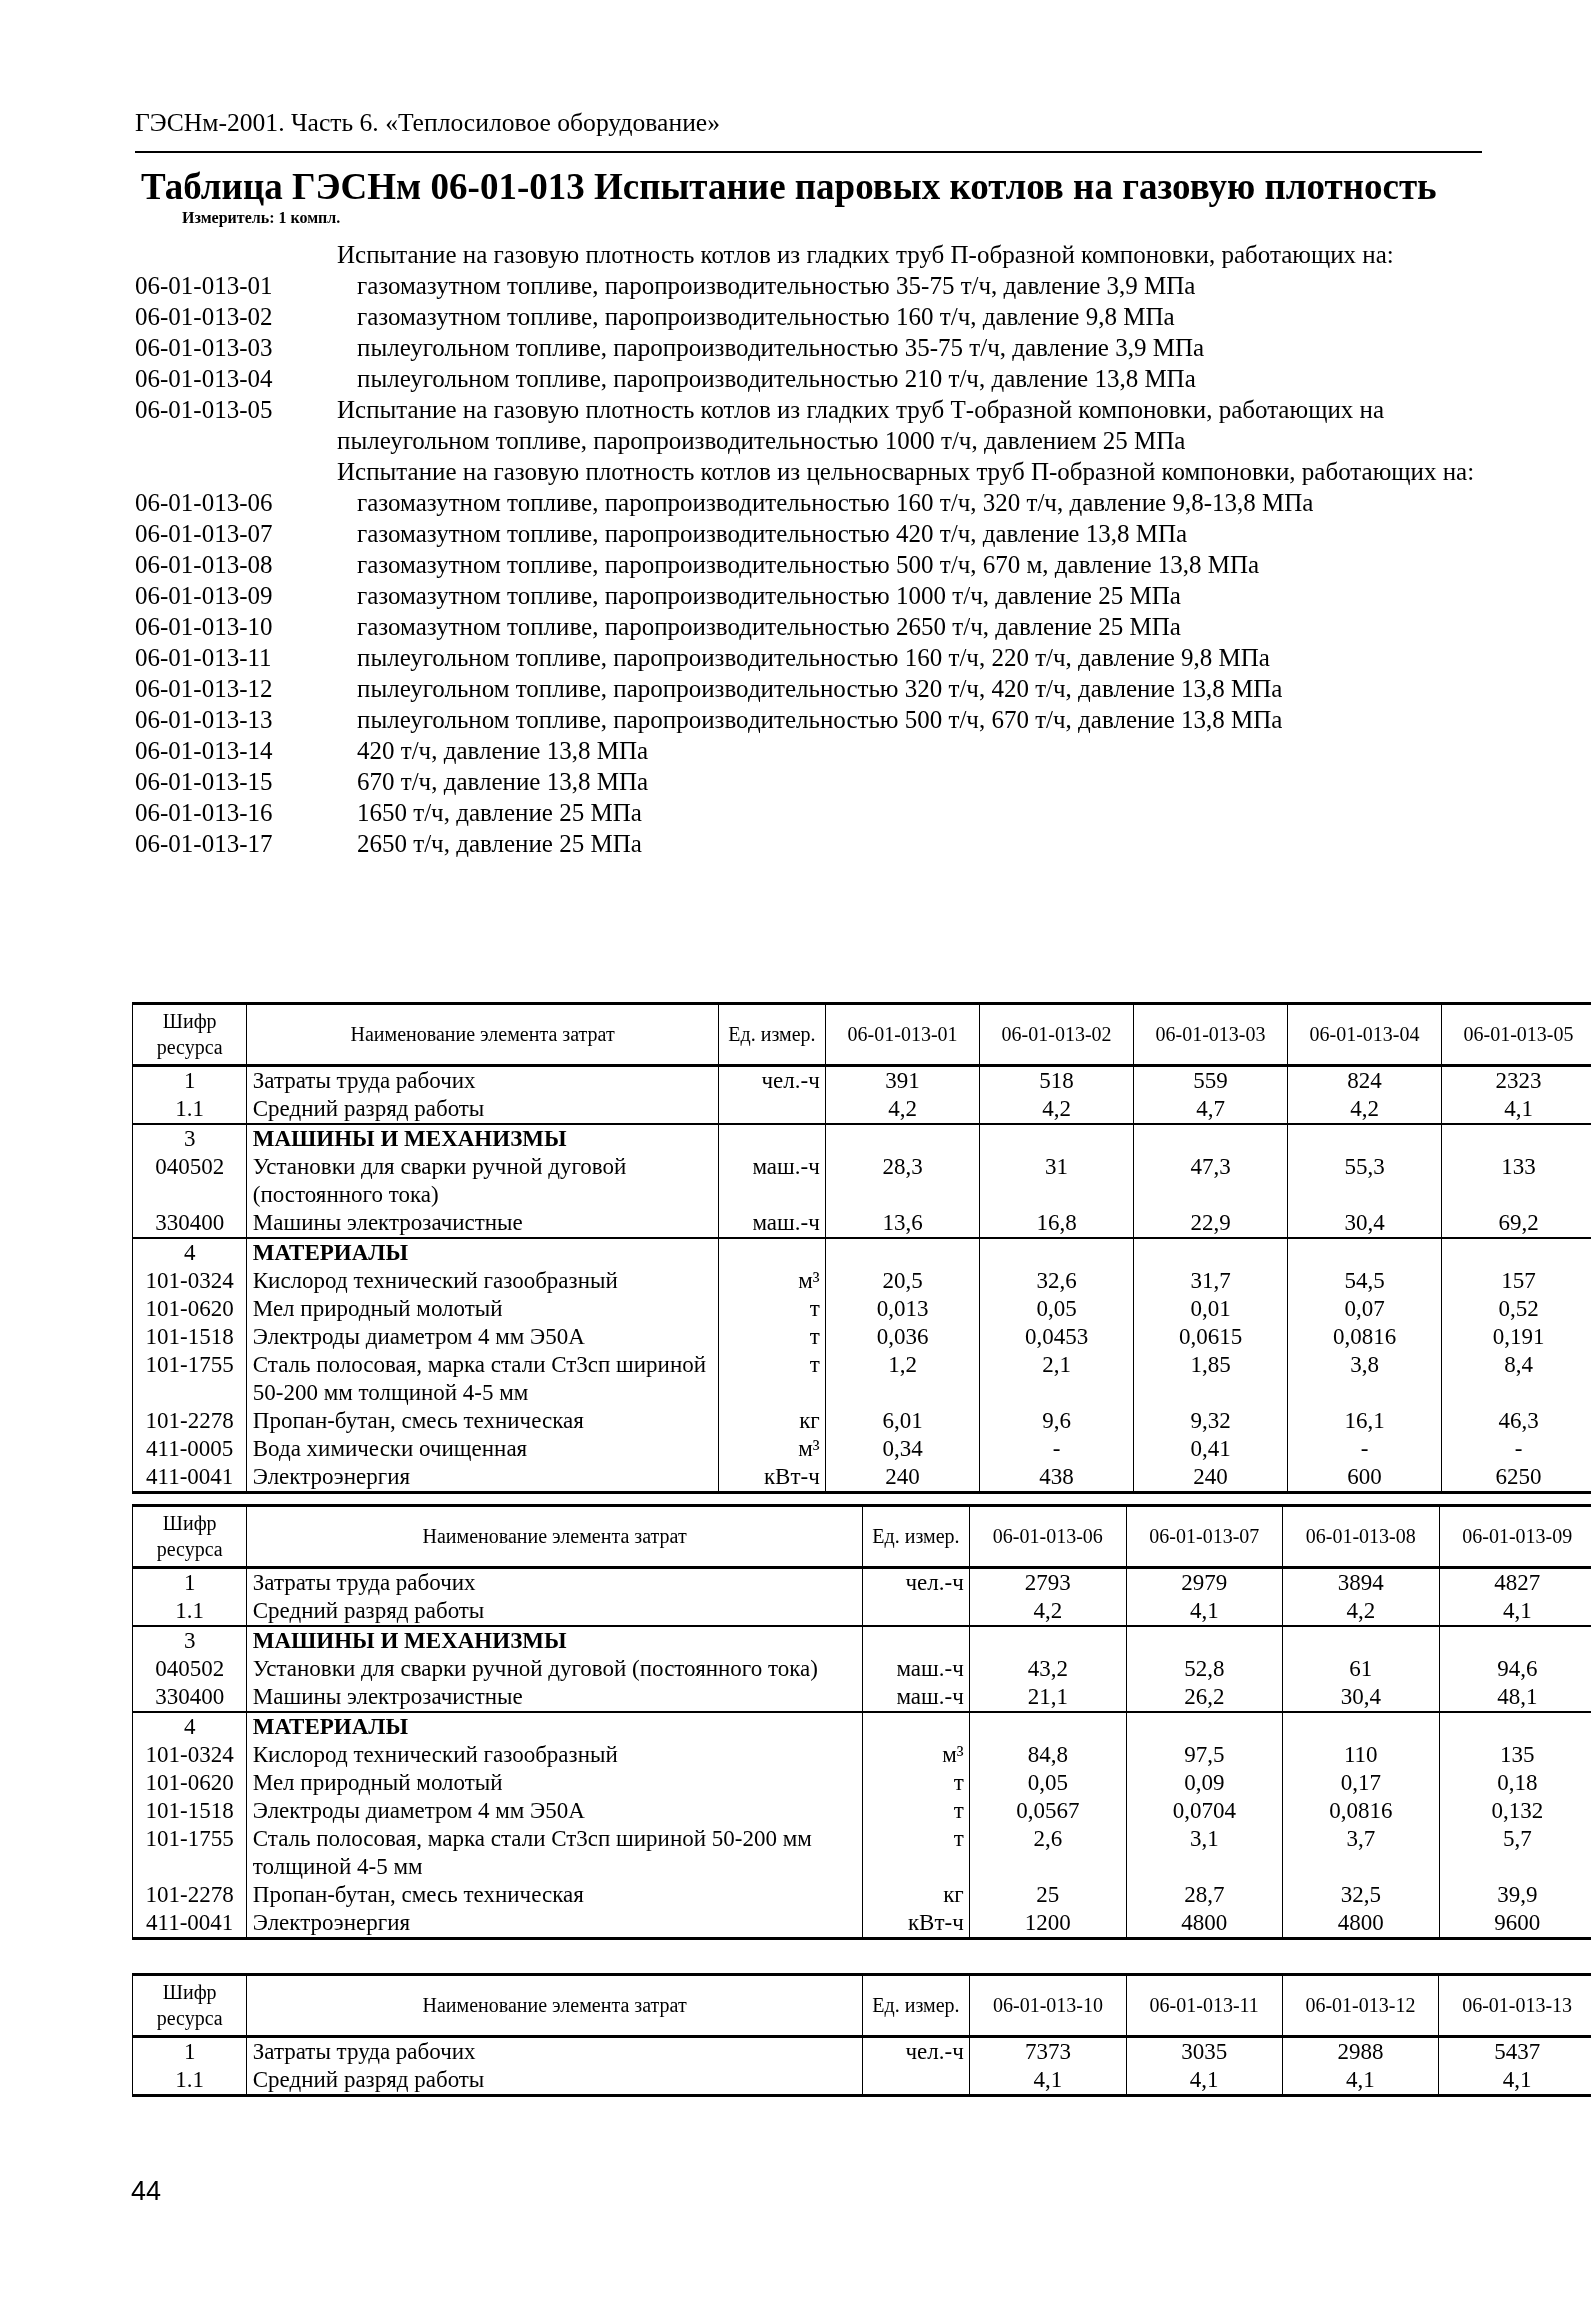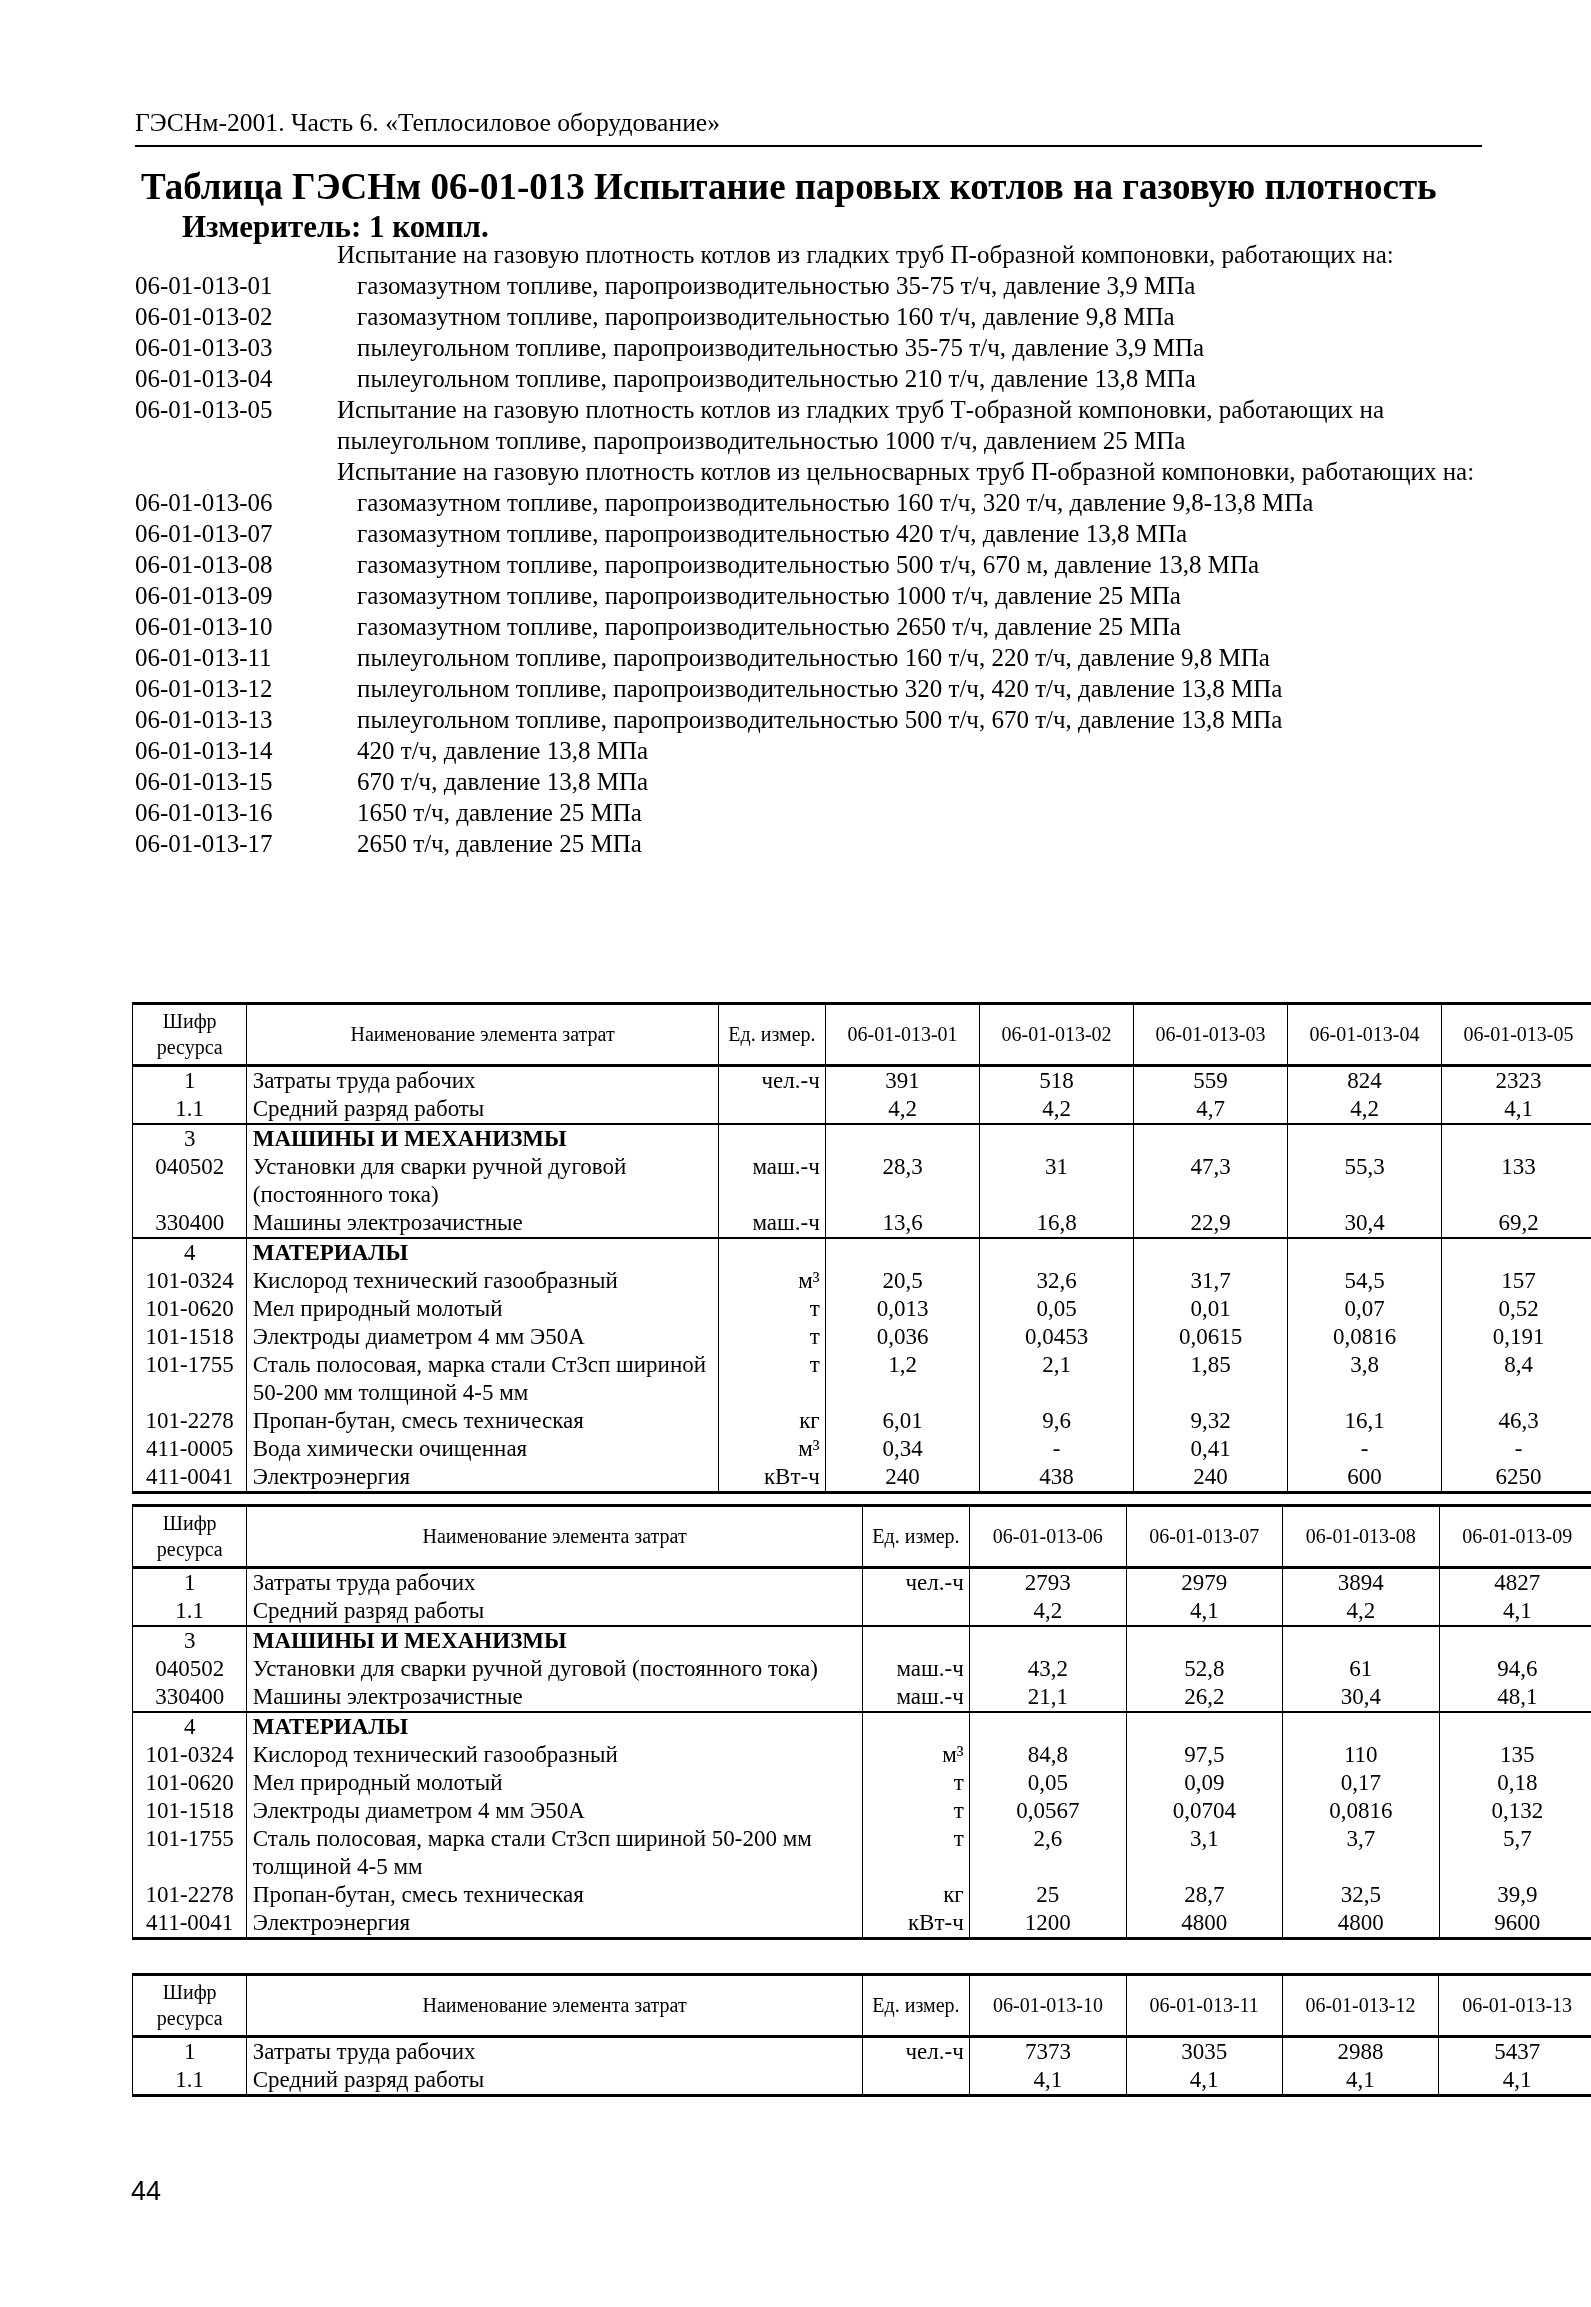--- a/index.html
+++ b/index.html
@@ -2,27 +2,27 @@
 <html style="font-size:10.8px"><head>
 <meta charset="utf-8">
 <style>
   html, body { margin: 0; padding: 0; background: #ffffff; }
   body {
     width: 1591px; height: 2307px; position: relative; overflow: hidden;
     font-family: "Liberation Serif", "DejaVu Serif", serif; color: #000;
   }
   .page-header {
     position: absolute; left: 135px; top: 108px; width: 1347px;
-    font-size: 25.6px; padding-bottom: 7px; border-bottom: 2.7px solid #000;
+    font-size: 25.6px; padding-bottom: 13px; border-bottom: 2.7px solid #000;
   }
   .table-title {
     position: absolute; left: 141px; top: 165px; font-size: 37px; font-weight: bold;
   }
   .measure {
-    position: absolute; left: 182px; top: 209px; font-size: 31px; font-weight: bold;
+    position: absolute; left: 182px; top: 209px; font-size: 16px; font-weight: bold;
   }
   .desc-list {
     position: absolute; left: 135px; top: 239px; width: 1354px;
     font-size: 25px; line-height: 31px;
   }
   .desc-row { display: flex; }
   .desc-code { width: 202px; flex: none; }
   .desc-text { flex: 1; }
   .desc-text.indent { padding-left: 20px; }
   .desc-heading { padding-left: 202px; }

